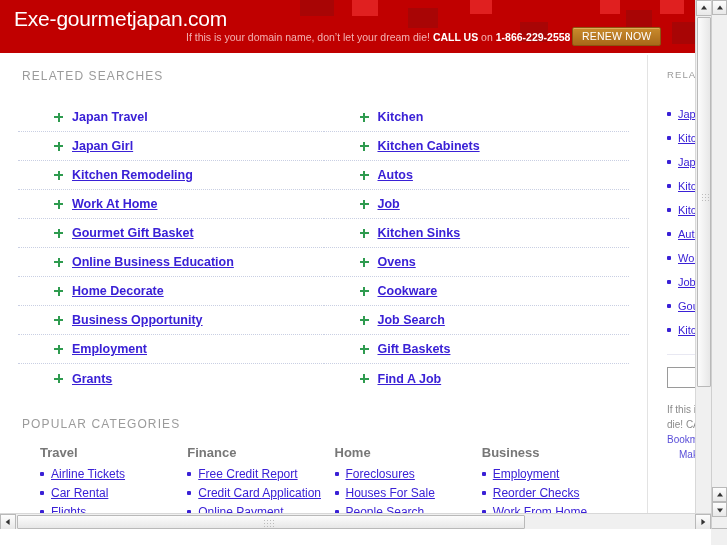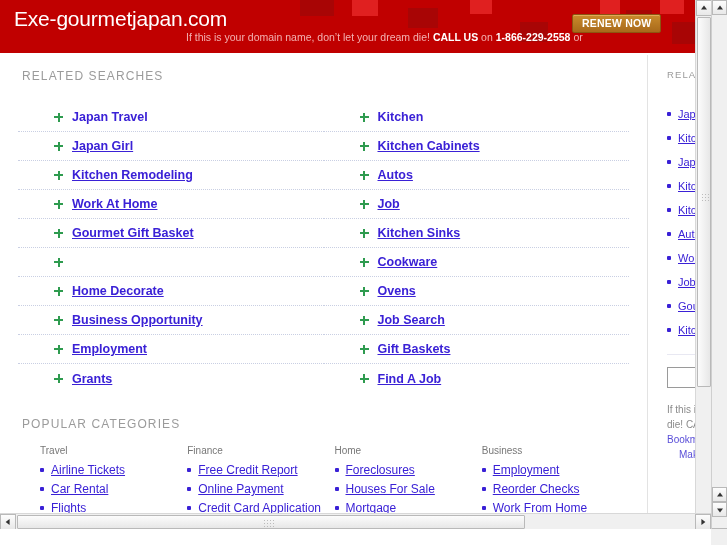--- a/index.html
+++ b/index.html
@@ -60,28 +60,28 @@
     left: 186px; top: 31px;
     font-size: 10.5px;
     color: #f3b0b0;
     white-space: nowrap;
     z-index: 5;
   }
   #tagline b { color: #ffffff; font-weight: bold; }
   #tagline .phone { color: #ffffff; font-weight: bold; }
   #renew-btn {
     position: absolute;
-    left: 572px; top: 14px;
+    left: 572px; top: 27px;
     padding: 2px 9px 3px 9px;
     background: linear-gradient(#c98b2c, #a8691a);
     border: 1px solid #8c5510;
     border-radius: 2px;
     color: #ffffff;
     font-size: 10.5px;
-    font-weight: bold;
+    font-weight: normal;
     letter-spacing: 0.2px;
     white-space: nowrap;
     cursor: pointer;
     z-index: 6;
     box-shadow: inset 0 1px 0 #e0ab58;
   }
 
   
   #body-wrap { position: relative; }
 
@@ -147,23 +147,23 @@
   .rs-item:first-child .rs-link { text-decoration: none; }
 
   
   #pop-cats { padding-top: 10px; }
   .pc-grid {
     display: flex;
     padding: 14px 18px 0 40px;
   }
   .pc-col { width: 25%; padding-right: 10px; }
   .pc-head {
-    font-size: 10px;
+    font-size: 13px;
     color: #777777;
-    font-weight: normal;
+    font-weight: bold;
     margin-bottom: 7px;
   }
   .pc-item {
     display: flex;
     align-items: center;
     margin-bottom: 5px;
   }
   .dot {
     display: inline-block;
     width: 4px; height: 4px;
@@ -355,20 +355,21 @@
                 <div class="rs-item">
                   <span class="star"></span>
                   <span class="rs-link">Work At Home</span>
                 </div>
                 <div class="rs-item">
                   <span class="star"></span>
                   <span class="rs-link">Gourmet Gift Basket</span>
                 </div>
                 <div class="rs-item">
                   <span class="star"></span>
+                  <span class="rs-link">Online Business Education</span>
                 </div>
                 <div class="rs-item">
                   <span class="star"></span>
                   <span class="rs-link">Home Decorate</span>
                 </div>
                 <div class="rs-item">
                   <span class="star"></span>
                   <span class="rs-link">Business Opportunity</span>
                 </div>
                 <div class="rs-item">
@@ -396,25 +397,25 @@
                 <div class="rs-item">
                   <span class="star"></span>
                   <span class="rs-link">Job</span>
                 </div>
                 <div class="rs-item">
                   <span class="star"></span>
                   <span class="rs-link">Kitchen Sinks</span>
                 </div>
                 <div class="rs-item">
                   <span class="star"></span>
+                  <span class="rs-link">Ovens</span>
+                </div>
+                <div class="rs-item">
+                  <span class="star"></span>
                   <span class="rs-link">Cookware</span>
-                </div>
-                <div class="rs-item">
-                  <span class="star"></span>
-                  <span class="rs-link">Ovens</span>
                 </div>
                 <div class="rs-item">
                   <span class="star"></span>
                   <span class="rs-link">Job Search</span>
                 </div>
                 <div class="rs-item">
                   <span class="star"></span>
                   <span class="rs-link">Gift Baskets</span>
                 </div>
                 <div class="rs-item">
@@ -446,47 +447,43 @@
                   </div>
                 </div>
                 <div class="pc-col">
                   <div class="pc-head">Finance</div>
                   <div class="pc-item">
                     <span class="dot"></span>
                     <span class="pc-link">Free Credit Report</span>
                   </div>
                   <div class="pc-item">
                     <span class="dot"></span>
+                    <span class="pc-link">Credit Card Application</span>
+                  </div>
+                  <div class="pc-item">
+                    <span class="dot"></span>
                     <span class="pc-link">Online Payment</span>
-                  </div>
-                  <div class="pc-item">
-                    <span class="dot"></span>
-                    <span class="pc-link">Credit Card Application</span>
                   </div>
                   <div class="pc-item">
                     <span class="dot"></span>
                     <span class="pc-link">Car Insurance</span>
                   </div>
                   <div class="pc-item">
                     <span class="pc-link">Health Insurance</span>
                   </div>
                 </div>
                 <div class="pc-col">
                   <div class="pc-head">Home</div>
                   <div class="pc-item">
                     <span class="dot"></span>
                     <span class="pc-link">Foreclosures</span>
                   </div>
                   <div class="pc-item">
                     <span class="dot"></span>
                     <span class="pc-link">Houses For Sale</span>
-                  </div>
-                  <div class="pc-item">
-                    <span class="dot"></span>
-                    <span class="pc-link">Mortgage</span>
                   </div>
                   <div class="pc-item">
                     <span class="dot"></span>
                     <span class="pc-link">People Search</span>
                   </div>
                   <div class="pc-item">
                     <span class="pc-link">Real Estate Training</span>
                   </div>
                 </div>
                 <div class="pc-col">

